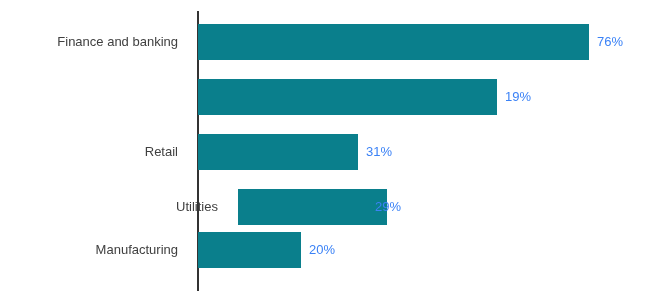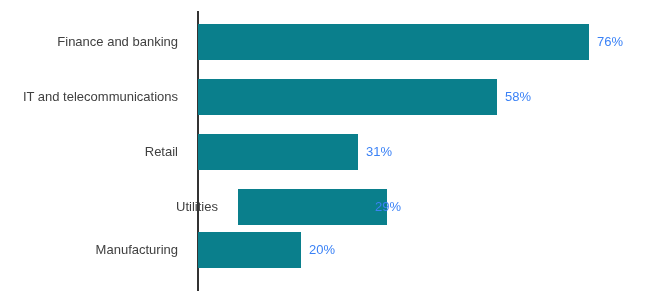--- a/index.html
+++ b/index.html
@@ -78,23 +78,22 @@
 
     <div id="axis-line"></div>
 
     <div class="bar-row" style="top:24px;">
       <div class="cat-label">Finance and banking</div>
       <div class="bar" style="width:391px;"></div>
       <div class="bar-value" style="left:597px;">76%</div>
     </div>
 
     <div class="bar-row" style="top:79px;">
-      <div class="cat-label">IT and telecommunications</div>
       <div class="bar" style="width:299px;"></div>
-      <div class="bar-value" style="left:505px;">58%</div>
+      <div class="bar-value" style="left:505px;">19%</div>
     </div>
 
     <div class="bar-row" style="top:134px;">
       <div class="cat-label">Retail</div>
       <div class="bar" style="width:160px;"></div>
       <div class="bar-value" style="left:366px;">31%</div>
     </div>
 
     <div class="bar-row" style="top:189px;margin-left:40px;">
       <div class="cat-label">Utilities</div>

